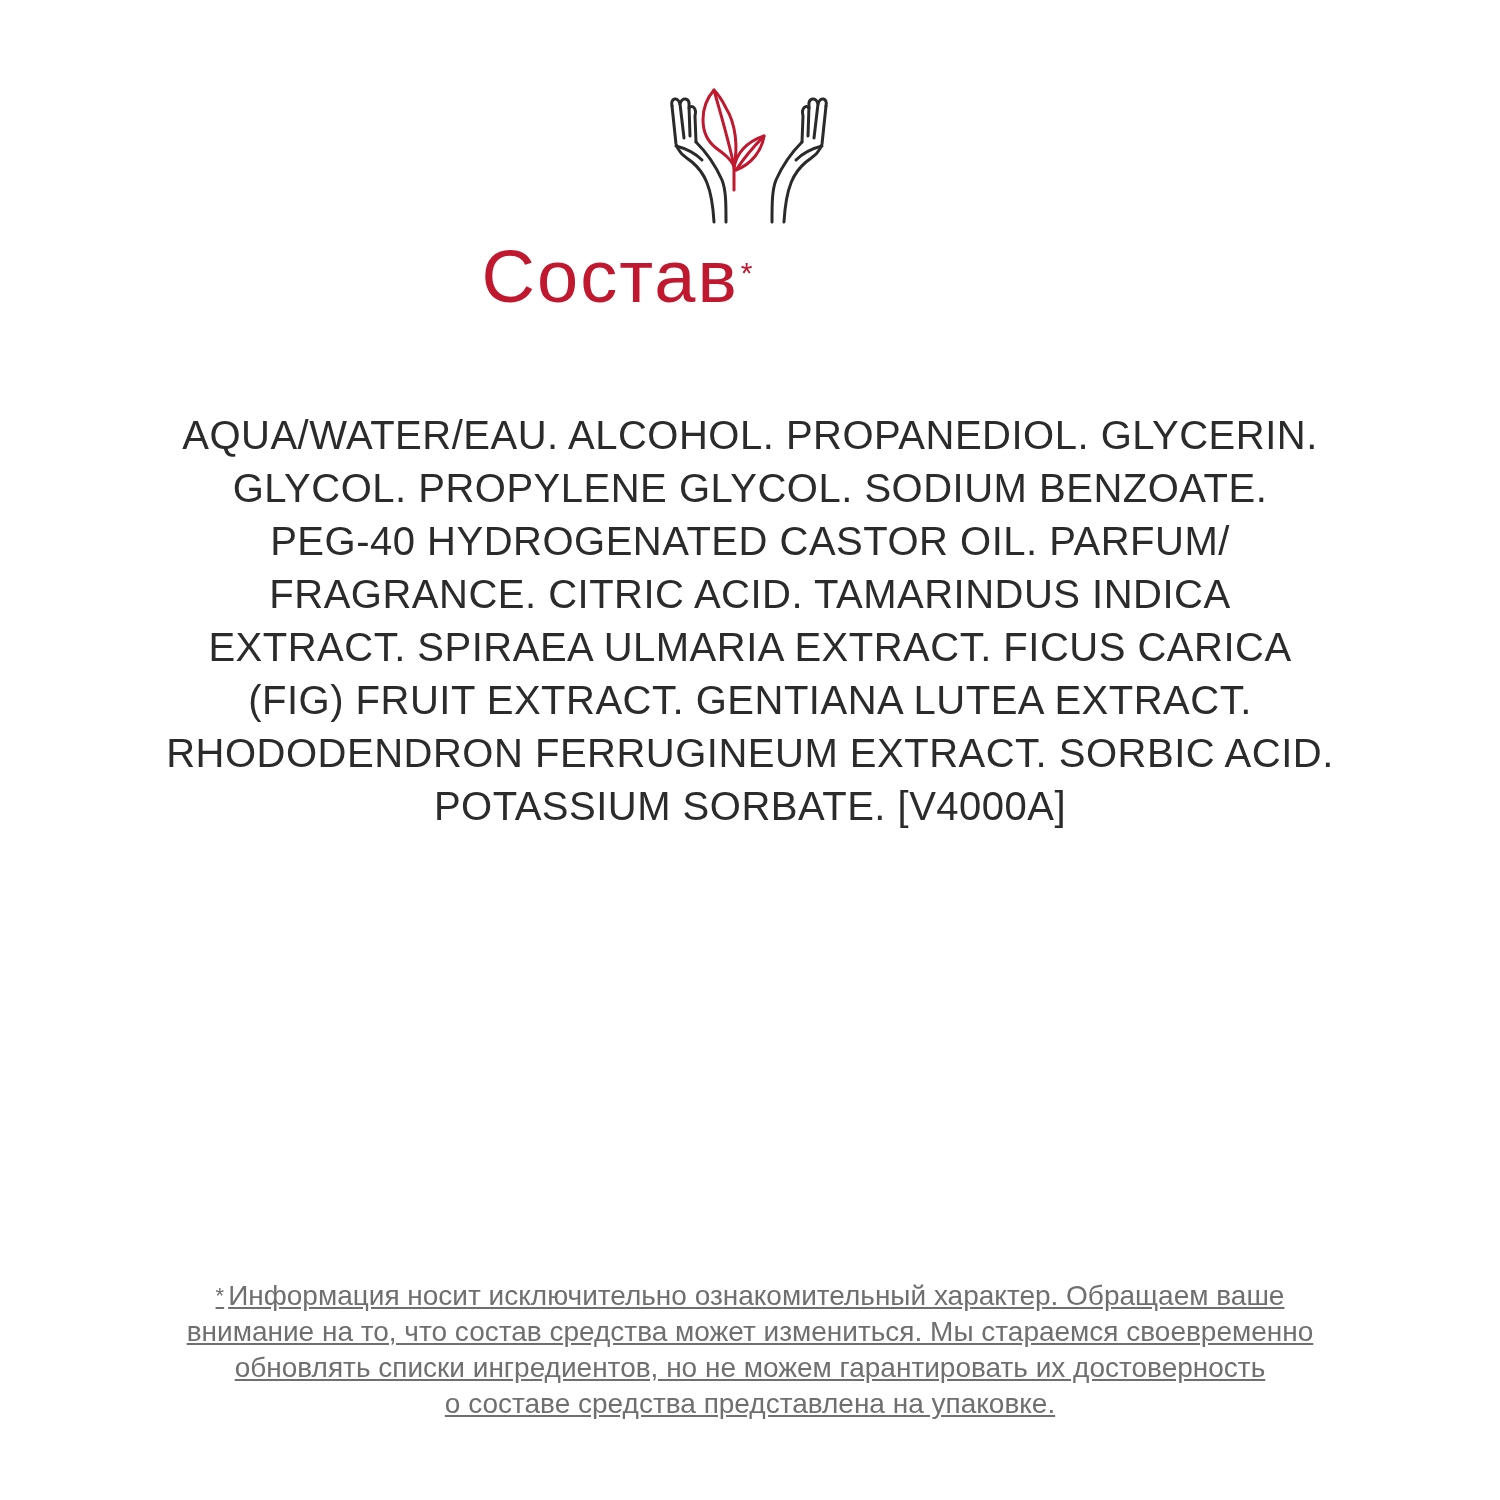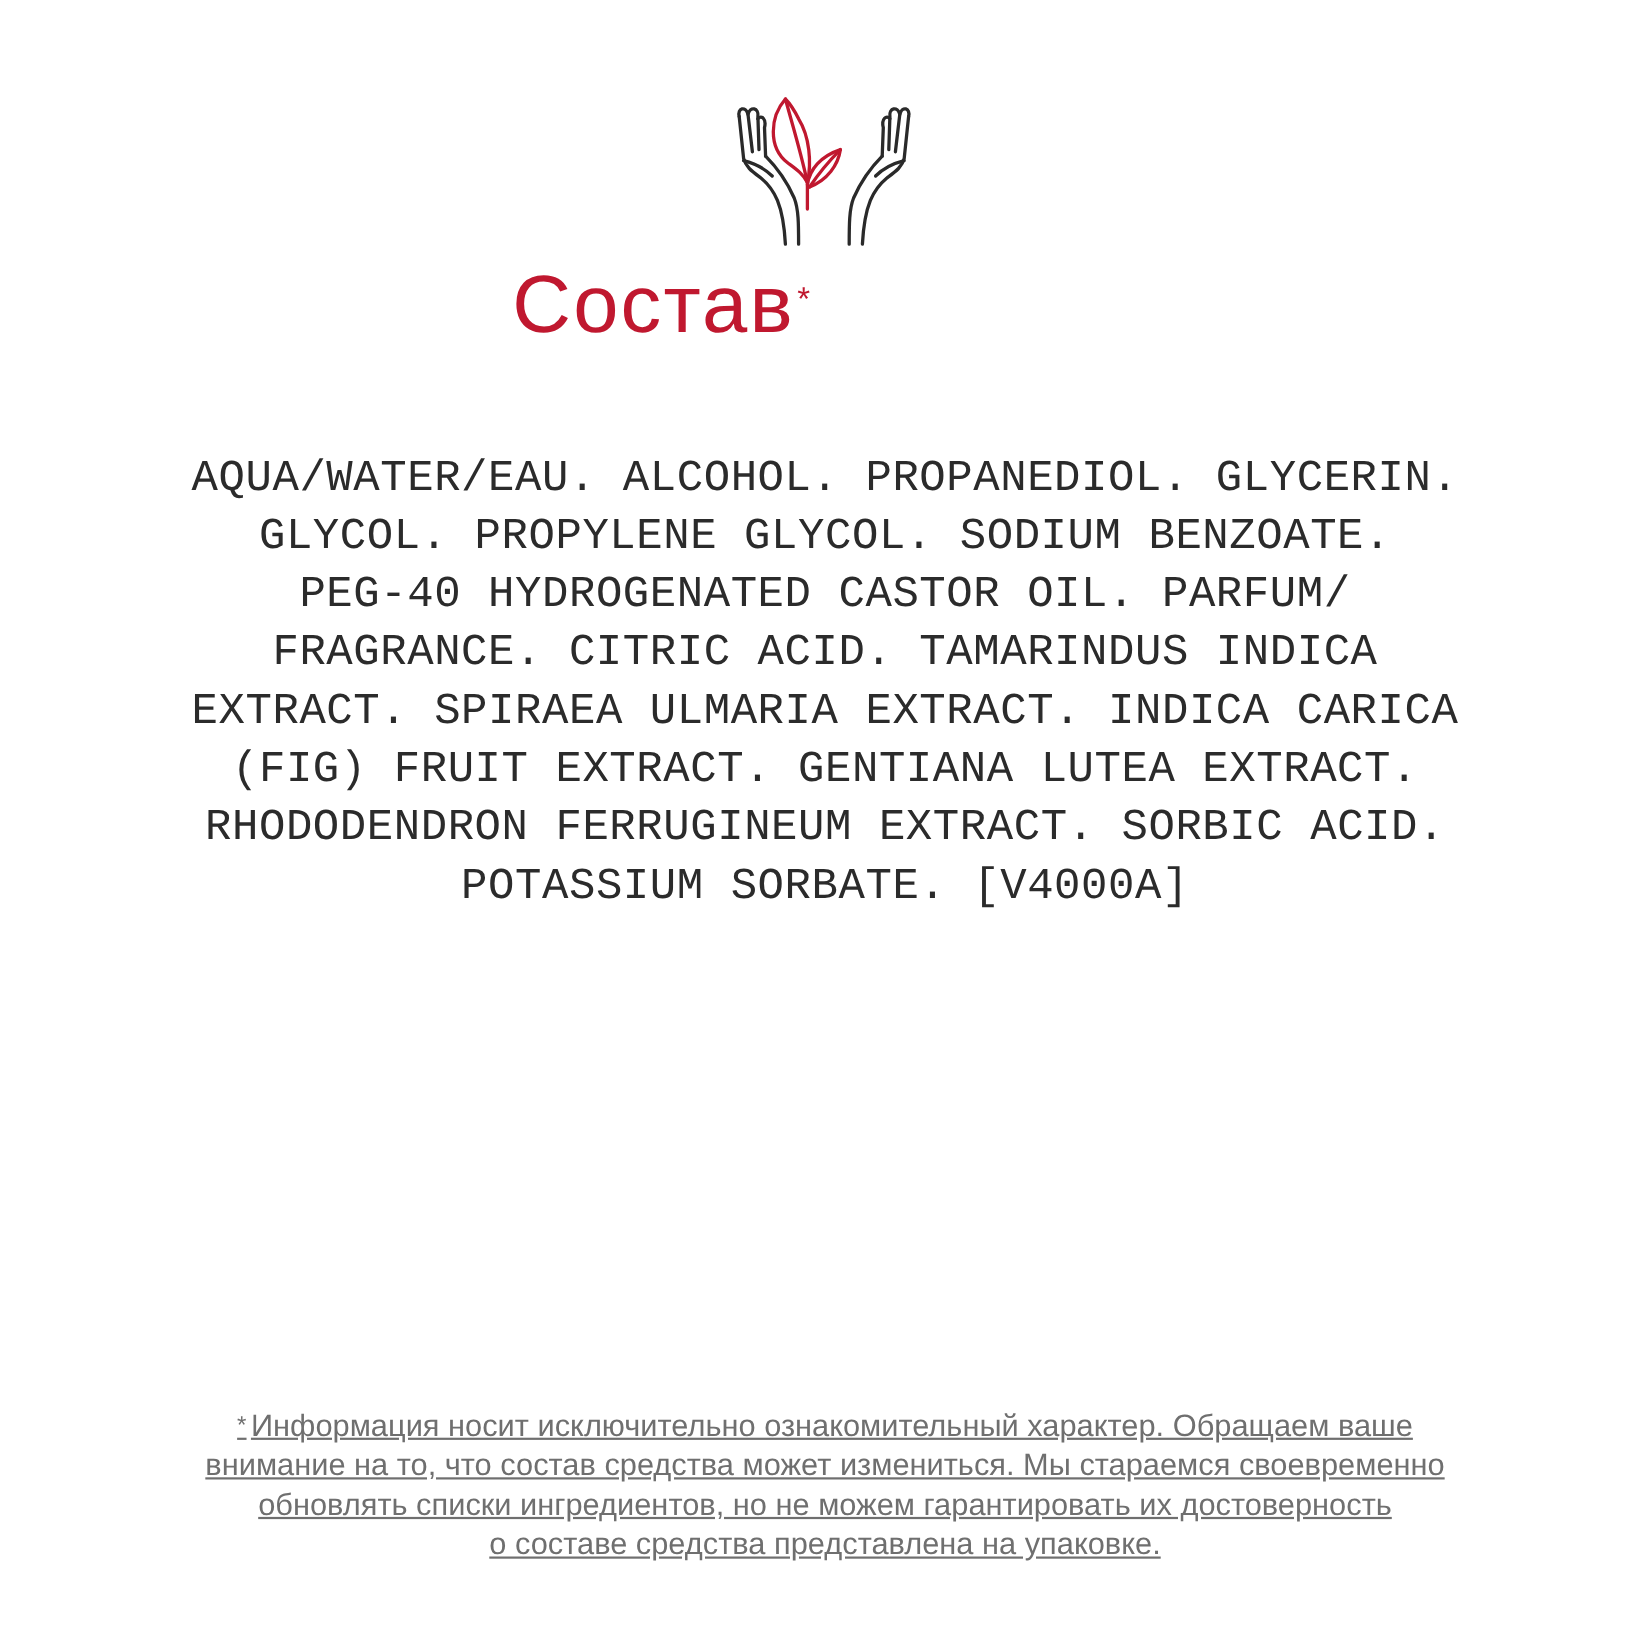--- a/index.html
+++ b/index.html
@@ -17,21 +17,21 @@
     .icon-wrap {
       position: absolute;
       left: 664px;
       top: 86px;
       width: 170px;
       height: 140px;
     }
     .icon-wrap svg { width: 100%; height: 100%; display: block; }
     .title {
       position: absolute;
-      left: 0;
+      left: 16px;
       top: 232px;
       width: 1204px;
       text-align: center;
       color: #c0182f;
       font-size: 74px;
       line-height: 90px;
       font-weight: 400;
       letter-spacing: 2px;
     }
     .title .star {
@@ -44,21 +44,20 @@
     .ingredients {
       position: absolute;
       left: 60px;
       top: 409px;
       width: 1380px;
       text-align: center;
       color: #2b2b2b;
       font-size: 40px;
       line-height: 53px;
       letter-spacing: 0.5px;
-      font-family: Liberation Mono, monospace;
     }
     .ingredients .line { display: block; white-space: nowrap; }
     .footnote {
       position: absolute;
       left: 40px;
       top: 1278px;
       width: 1420px;
       text-align: center;
       color: #6f6f6f;
       font-size: 28px;
@@ -103,21 +102,21 @@
 
 <div class="title">
   <span>Состав</span><span class="star">*</span>
 </div>
 
 <div class="ingredients">
   <span class="line">AQUA/WATER/EAU. ALCOHOL. PROPANEDIOL. GLYCERIN.</span>
   <span class="line">GLYCOL. PROPYLENE GLYCOL. SODIUM BENZOATE.</span>
   <span class="line">PEG-40 HYDROGENATED CASTOR OIL. PARFUM/</span>
   <span class="line">FRAGRANCE. CITRIC ACID. TAMARINDUS INDICA</span>
-  <span class="line">EXTRACT. SPIRAEA ULMARIA EXTRACT. INDICA CARICA</span>
+  <span class="line">EXTRACT. SPIRAEA ULMARIA EXTRACT. FICUS CARICA</span>
   <span class="line">(FIG) FRUIT EXTRACT. GENTIANA LUTEA EXTRACT.</span>
   <span class="line">RHODODENDRON FERRUGINEUM EXTRACT. SORBIC ACID.</span>
   <span class="line">POTASSIUM SORBATE. [V4000A]</span>
 </div>
 
 <div class="footnote">
   <span class="line"><span class="fstar">*</span><span>Информация носит исключительно ознакомительный характер. Обращаем ваше</span></span>
   <span class="line">внимание на то, что состав средства может измениться. Мы стараемся своевременно</span>
   <span class="line">обновлять списки ингредиентов, но не можем гарантировать их достоверность</span>
   <span class="line">о составе средства представлена на упаковке.</span>

